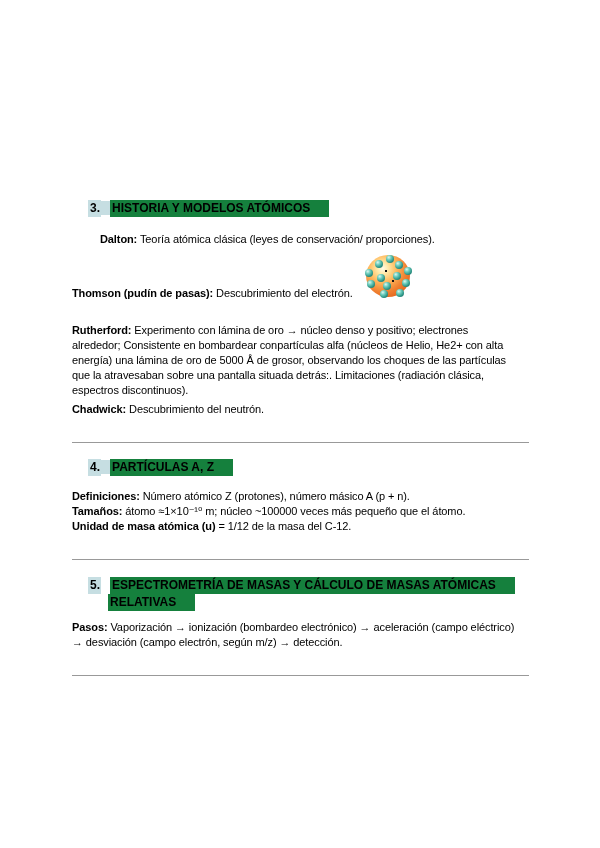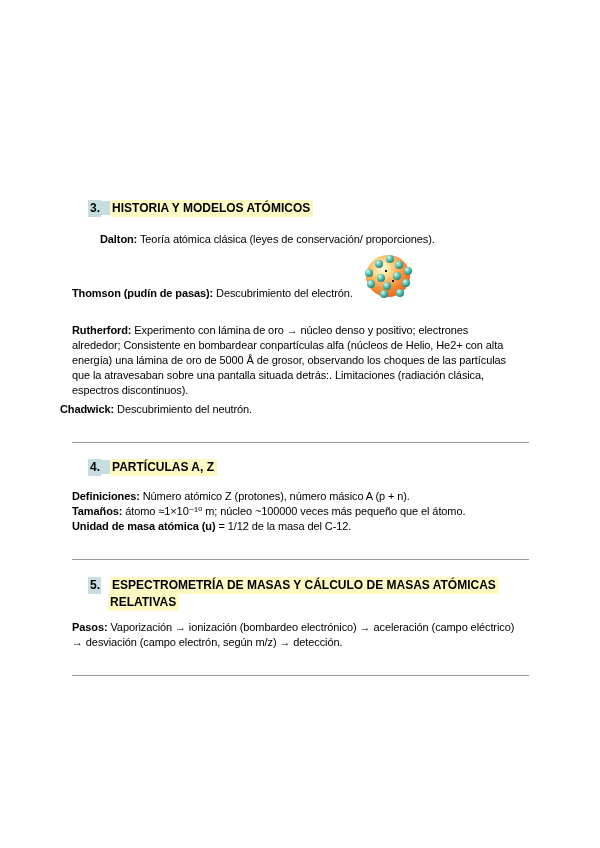--- a/index.html
+++ b/index.html
@@ -5,21 +5,21 @@
   html,body{margin:0;padding:0;background:#ffffff;}
   .page{
     position:relative;width:600px;height:848px;background:#ffffff;
     font-family:"Liberation Sans","DejaVu Sans",sans-serif;
     font-size:11px;color:#000;overflow:hidden;
   }
   .abs{position:absolute;}
   .para{line-height:15px;white-space:nowrap;letter-spacing:-0.1px;}
   .para b{font-weight:bold;}
   .heading{font-weight:bold;font-size:12px;line-height:14px;white-space:nowrap;}
-  .hl{background:#fef9c3;padding:1px 3px 2px 2px;}
+  .hl{background:#15803d;padding:1px 19px 2px 2px;}
   .hlnum{background:#c6dee2;padding:1px 1px 2px 2px;}
   .tab{display:inline-block;width:9px;height:14px;vertical-align:top;}
   .tab.filled{background:#c6dee2;}
   .divider{position:absolute;left:72px;width:457px;height:0;border-top:1px solid #999999;}
   
   .atom{position:absolute;left:364px;top:253px;width:48px;height:46px;}
   .ball{
     position:absolute;left:2px;top:2px;width:44px;height:42px;border-radius:50%;
     background:radial-gradient(circle at 38% 32%, #fffbe8 0%, #ffe9a8 14%, #ffbb60 34%, #f08030 60%, #e2641c 80%, #c85312 100%);
   }
@@ -65,21 +65,21 @@
   </div>
 
   <div class="abs para" style="left:72px;top:315px;margin-top:8px;">
     <b>Rutherford:</b> <span>Experimento con lámina de oro → núcleo denso y positivo; electrones</span><br>
     <span>alrededor; Consistente en bombardear conpartículas alfa (núcleos de Helio, He2+ con alta</span><br>
     <span>energía) una lámina de oro de 5000 Å de grosor, observando los choques de las partículas</span><br>
     <span>que la atravesaban sobre una pantalla situada detrás:. Limitaciones (radiación clásica,</span><br>
     <span>espectros discontinuos).</span>
   </div>
 
-  <div class="abs para" style="left:60px;top:402px;">
+  <div class="abs para" style="left:72px;top:402px;">
     <b>Chadwick:</b> <span>Descubrimiento del neutrón.</span>
   </div>
 
   <div class="divider" style="top:442px;"></div>
 
   <div class="abs heading" style="left:88px;top:460px;">
     <span class="hlnum">4.</span><span class="tab filled"></span><span class="hl">PARTÍCULAS A, Z</span>
   </div>
 
   <div class="abs para" style="left:72px;top:489px;">

